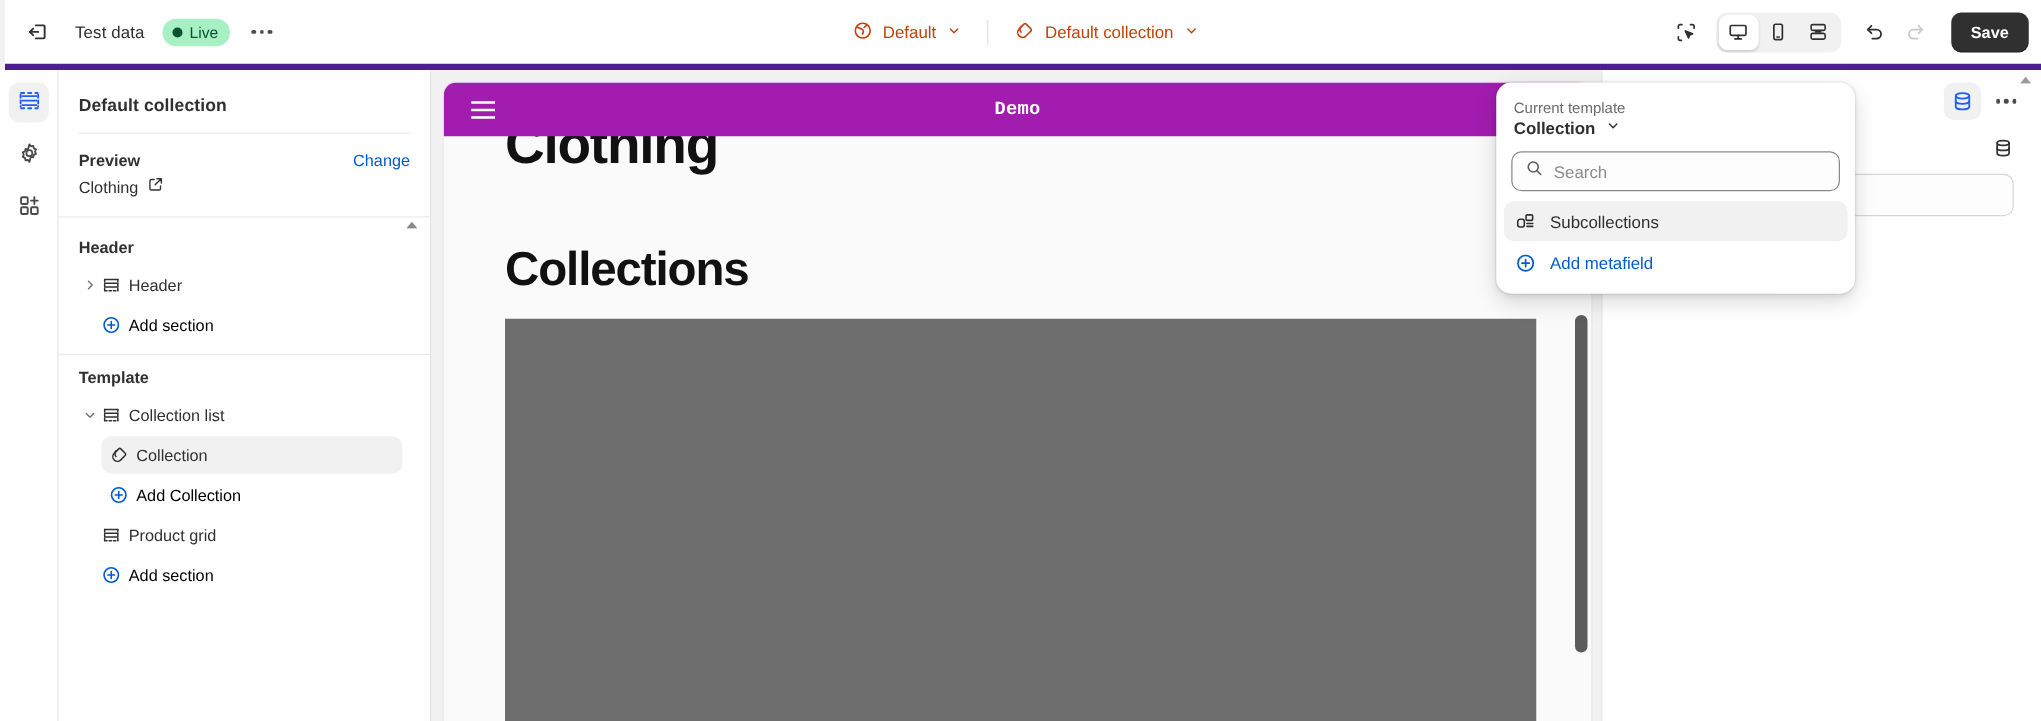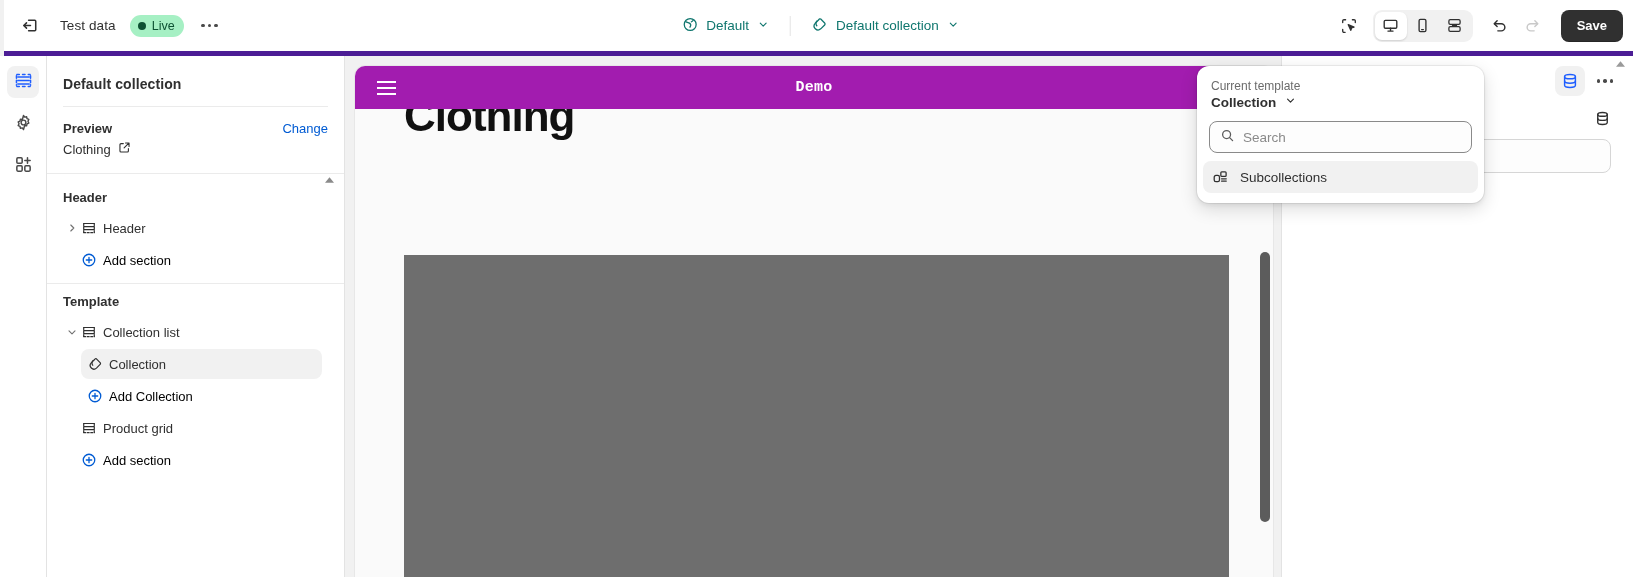--- a/index.html
+++ b/index.html
@@ -40,21 +40,21 @@
   }
   .dots-btn i { width: 3.5px; height: 3.5px; border-radius: 50%; background: #4a4a4a; display: block; }
 
   .tb-center {
     position: absolute; left: 50%; transform: translateX(-50%);
     display: flex; align-items: center; height: 100%;
   }
   .sel-btn {
     display: flex; align-items: center; gap: 8px; height: 32px; padding: 0 10px;
     border: none; background: transparent; border-radius: 8px; cursor: pointer;
-    font-size: 13.5px; color: #0f766e; font-family: inherit; font-weight: 450; text-align: right;
+    font-size: 13.5px; color: #c2410c; font-family: inherit; font-weight: 450; text-align: right;
   }
   .tb-div { width: 1px; height: 20px; background: #e3e3e3; margin: 0 10px; }
 
   .tb-right {
     position: absolute; right: 14px; display: flex; align-items: center; gap: 2px;
   }
   .device-group {
     display: flex; align-items: center; background: #f1f1f1; border-radius: 9px;
     padding: 2px; margin: 0 10px 0 6px; gap: 0;
   }
@@ -493,20 +493,21 @@
         <div class="site-title">Demo</div>
         <div class="site-search">
           <svg width="22" height="22" viewBox="0 0 24 24" fill="none" stroke="currentColor" stroke-width="1.5" stroke-linecap="round">
             <circle cx="10.6" cy="10.6" r="6.2"></circle>
               <path d="M15.2 15.2l4.2 4.2"></path>
           </svg>
         </div>
       </div>
       <div class="site-body">
         <div class="clipped-heading">Clothing</div>
+        <div class="coll-heading">Collections</div>
         <div class="img-placeholder"></div>
       </div>
     </div>
     <div class="canvas-scrollbar">
       <div class="thumb"></div>
     </div>
   </div>
 
   <div class="rpanel">
     <div class="rp-scrollcap">
@@ -566,15 +567,24 @@
         <span class="pop-item-ico">
           <svg width="17" height="17" viewBox="0 0 20 20" fill="none" stroke="currentColor" stroke-width="1.5" stroke-linecap="round" stroke-linejoin="round">
             <path d="M2.6 9.6a2 2 0 012-2h2.2a2 2 0 012 2v3.2a2 2 0 01-2 2H4.6a2 2 0 01-2-2z"></path>
             <rect x="10.4" y="3.4" width="6.2" height="5.2" rx="1.1"></rect>
             <path d="M11.2 11.6h5.6M11.2 14.2h5.6"></path>
           </svg>
         </span>
         <span class="pop-item-label">Subcollections</span>
       </div>
     </div>
+    <div class="pop-add">
+      <span class="pop-add-ico">
+        <svg width="17" height="17" viewBox="0 0 20 20" fill="none" stroke="currentColor" stroke-width="1.6" stroke-linecap="round">
+            <circle cx="10" cy="10" r="7.2"></circle>
+            <path d="M10 6.6v6.8M6.6 10h6.8"></path>
+          </svg>
+      </span>
+      <span class="pop-add-label">Add metafield</span>
+    </div>
   </div>
 
 </div>
 
 </body></html>

